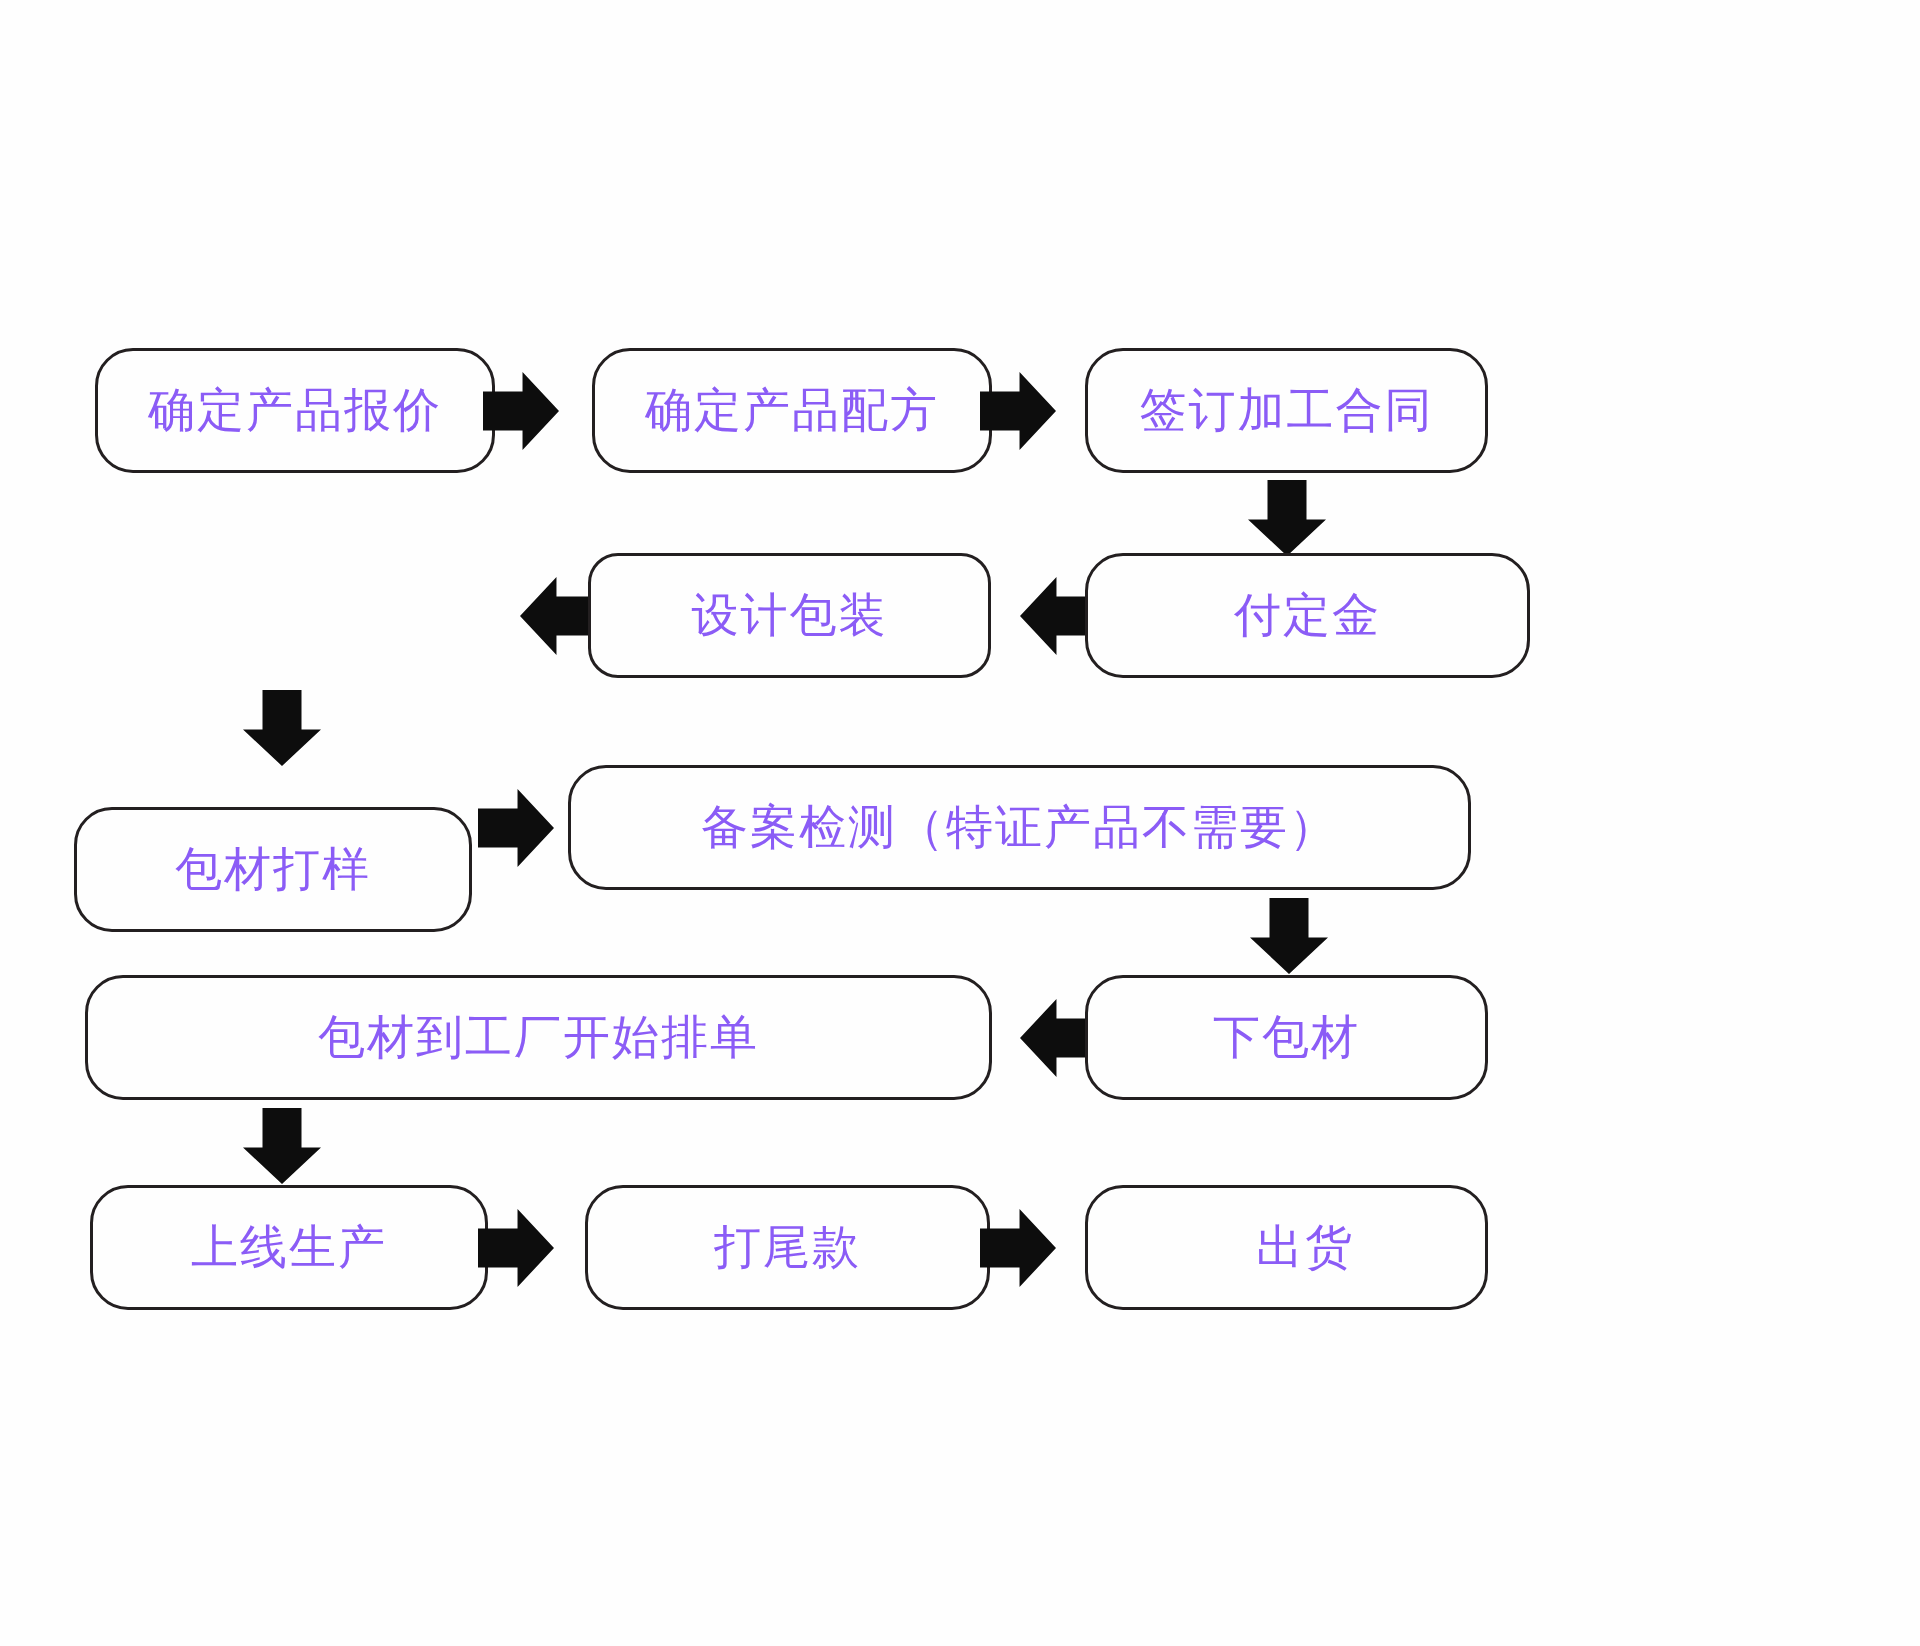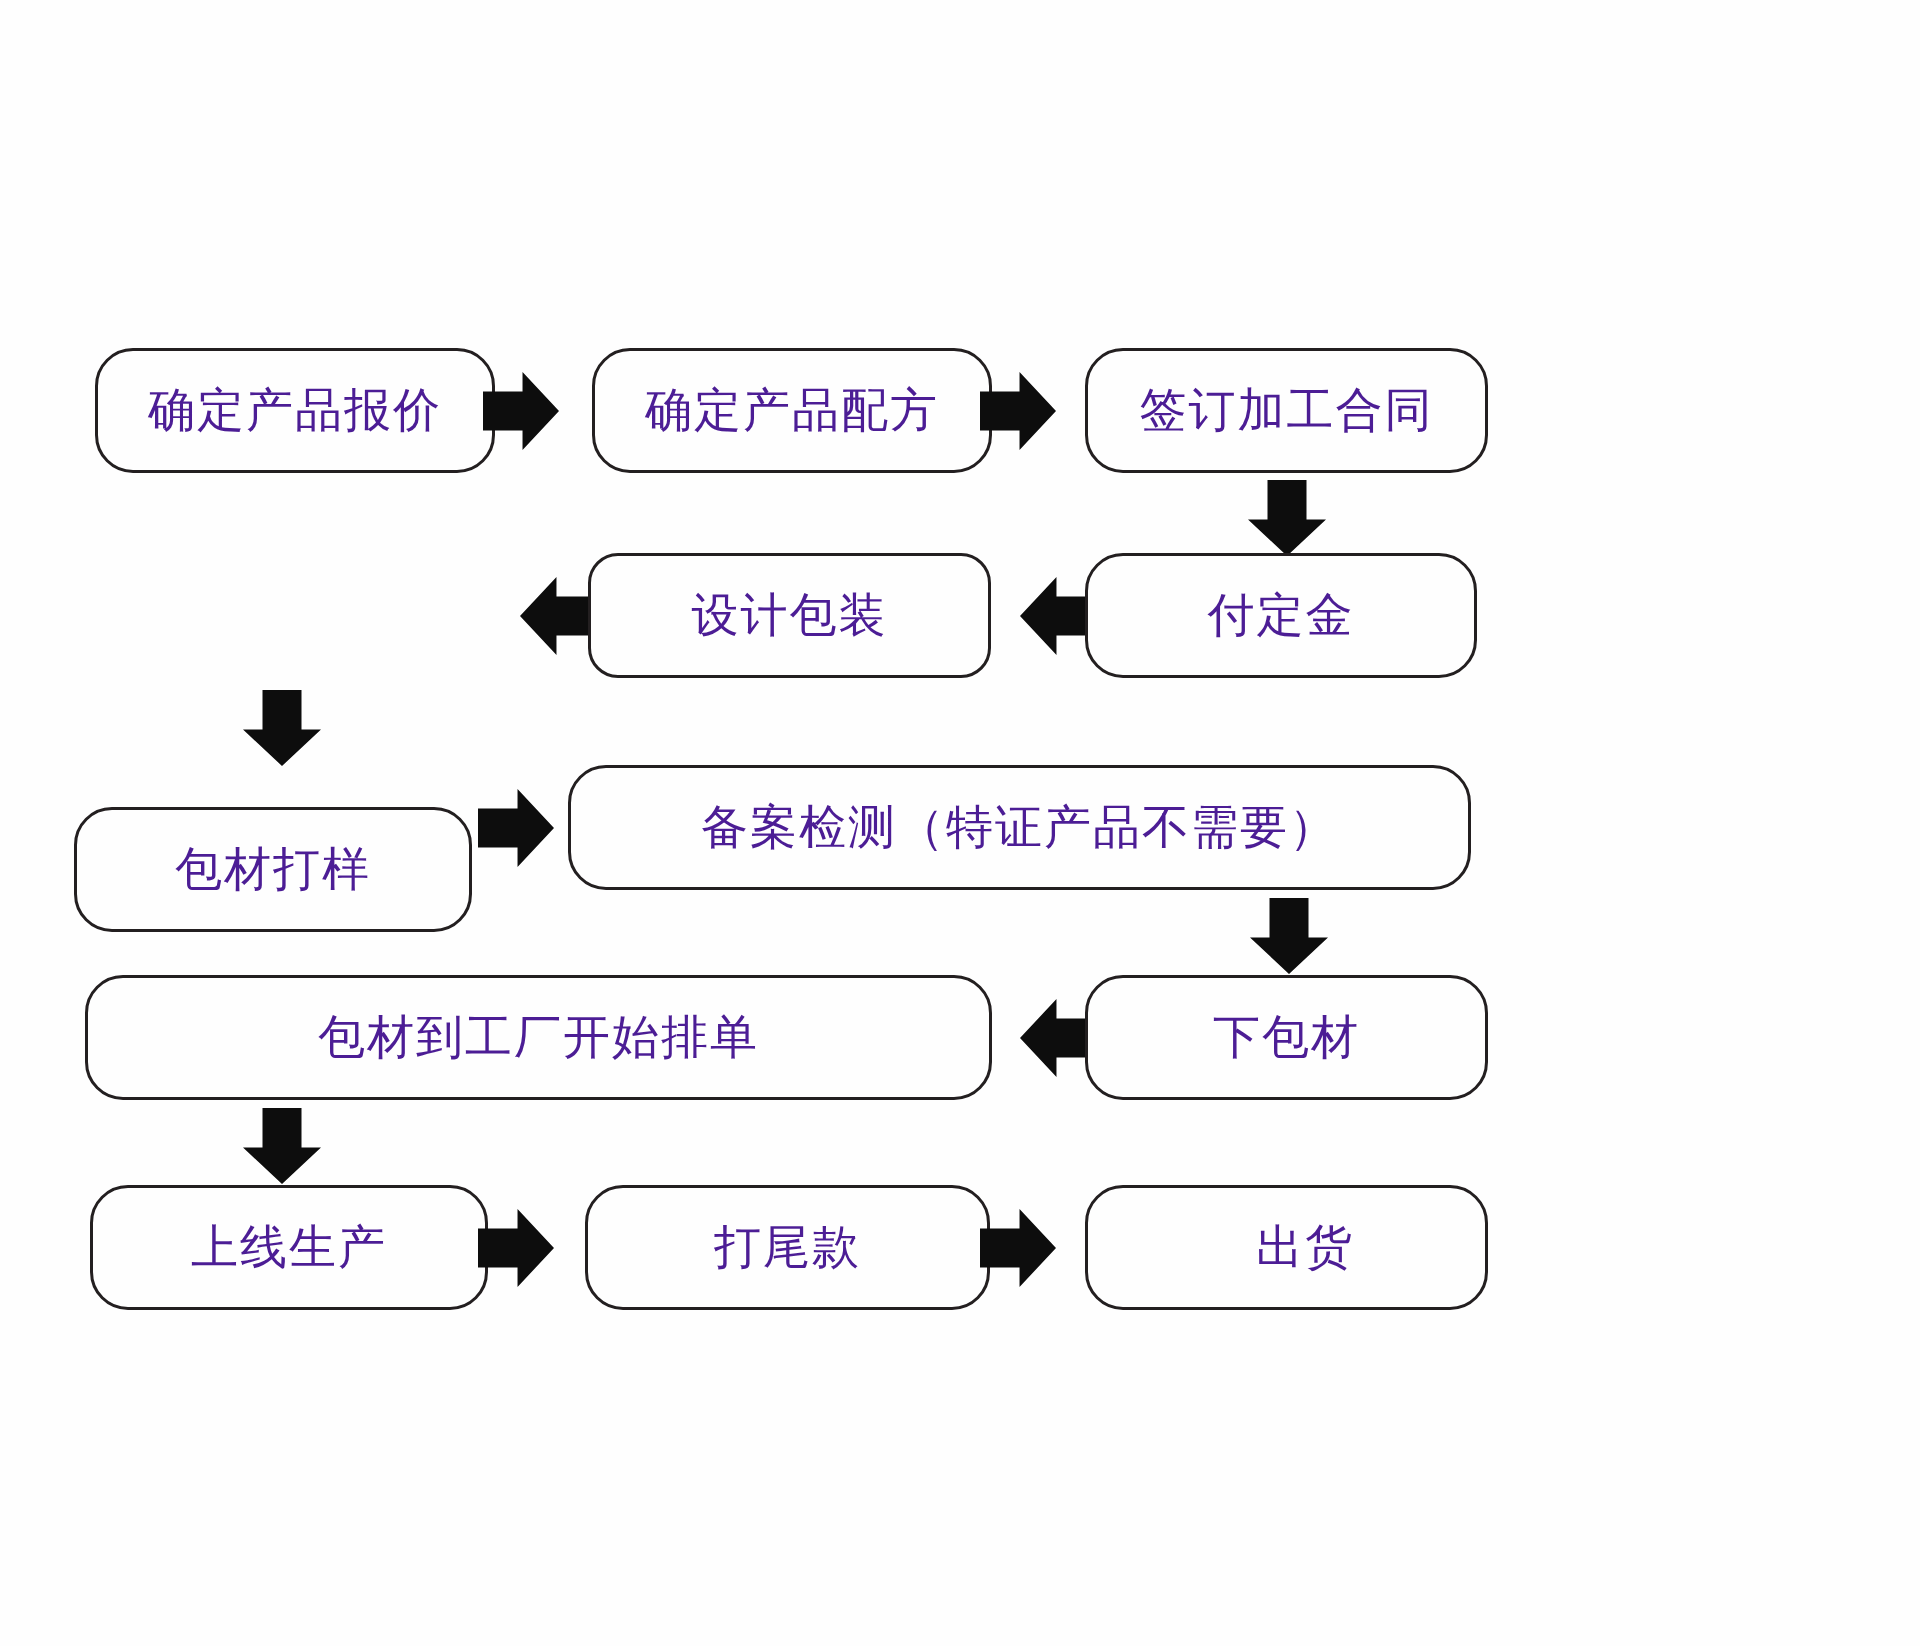--- a/index.html
+++ b/index.html
@@ -51,21 +51,21 @@
   .node {
     position: absolute;
     box-sizing: border-box;
     border: 3px solid #231f20;
     border-radius: 38px;
     background: #fefefe;
     height: 125px;
     display: flex;
     align-items: center;
     justify-content: center;
-    color: #4c1d95;
+    color: #8b5cf6;
     font-size: 47px;
     font-weight: 500;
     letter-spacing: 2px;
     white-space: nowrap;
     font-family: "Liberation Sans", "DejaVu Sans", sans-serif;
   }
 
   
   .arrow {
     position: absolute;
@@ -105,21 +105,21 @@
     <div class="arrow arrow-h right" style="left:980px; top:24px;"></div>
     <div class="node" style="left:1085px; width:403px;">签订加工合同</div>
   </div>
 
   <div class="arrow arrow-v down" style="position:absolute; left:1248px; top:480px;"></div>
 
   <div class="row" style="top:553px;">
     <div class="arrow arrow-h left" style="left:520px; top:24px;"></div>
     <div class="node" style="left:588px; width:403px;border-radius:30px;">设计包装</div>
     <div class="arrow arrow-h left" style="left:1020px; top:24px;"></div>
-    <div class="node" style="left:1085px; width:392px;text-align:center;">付定金</div>
+    <div class="node" style="left:1085px; width:445px;text-align:center;">付定金</div>
   </div>
 
   <div class="arrow arrow-v down" style="position:absolute; left:243px; top:690px;"></div>
 
   <div class="row" style="top:765px;">
     <div class="node" style="left:74px; width:398px;margin-top:42px;">包材打样</div>
     <div class="arrow arrow-h right" style="left:478px; top:24px;"></div>
     <div class="node" style="left:568px; width:903px;">备案检测（特证产品不需要）</div>
   </div>
 

